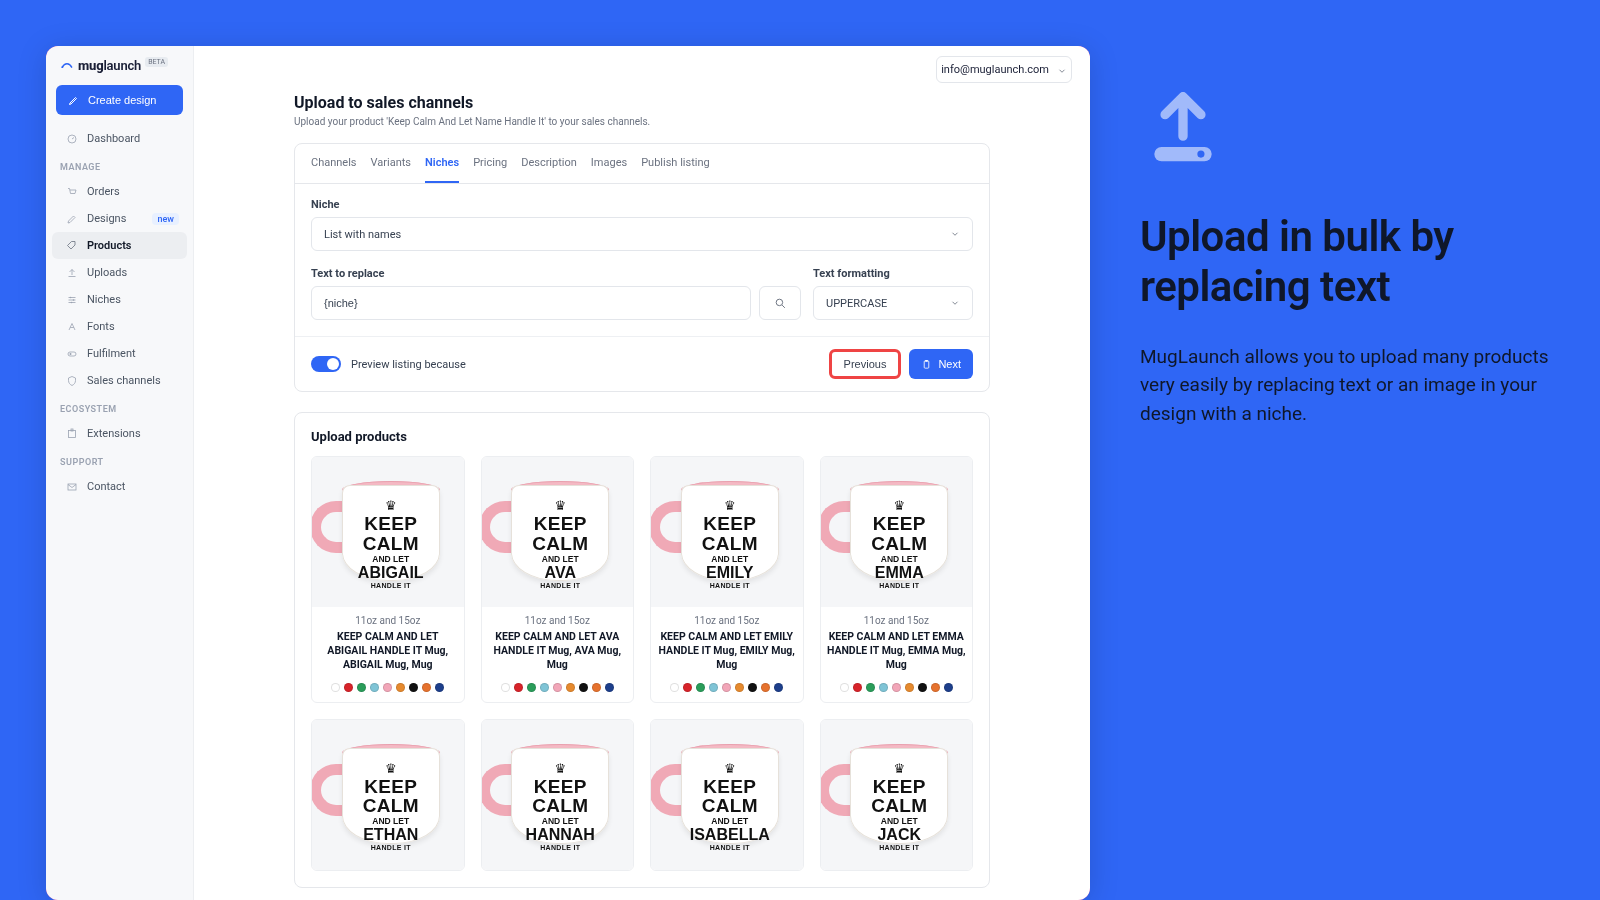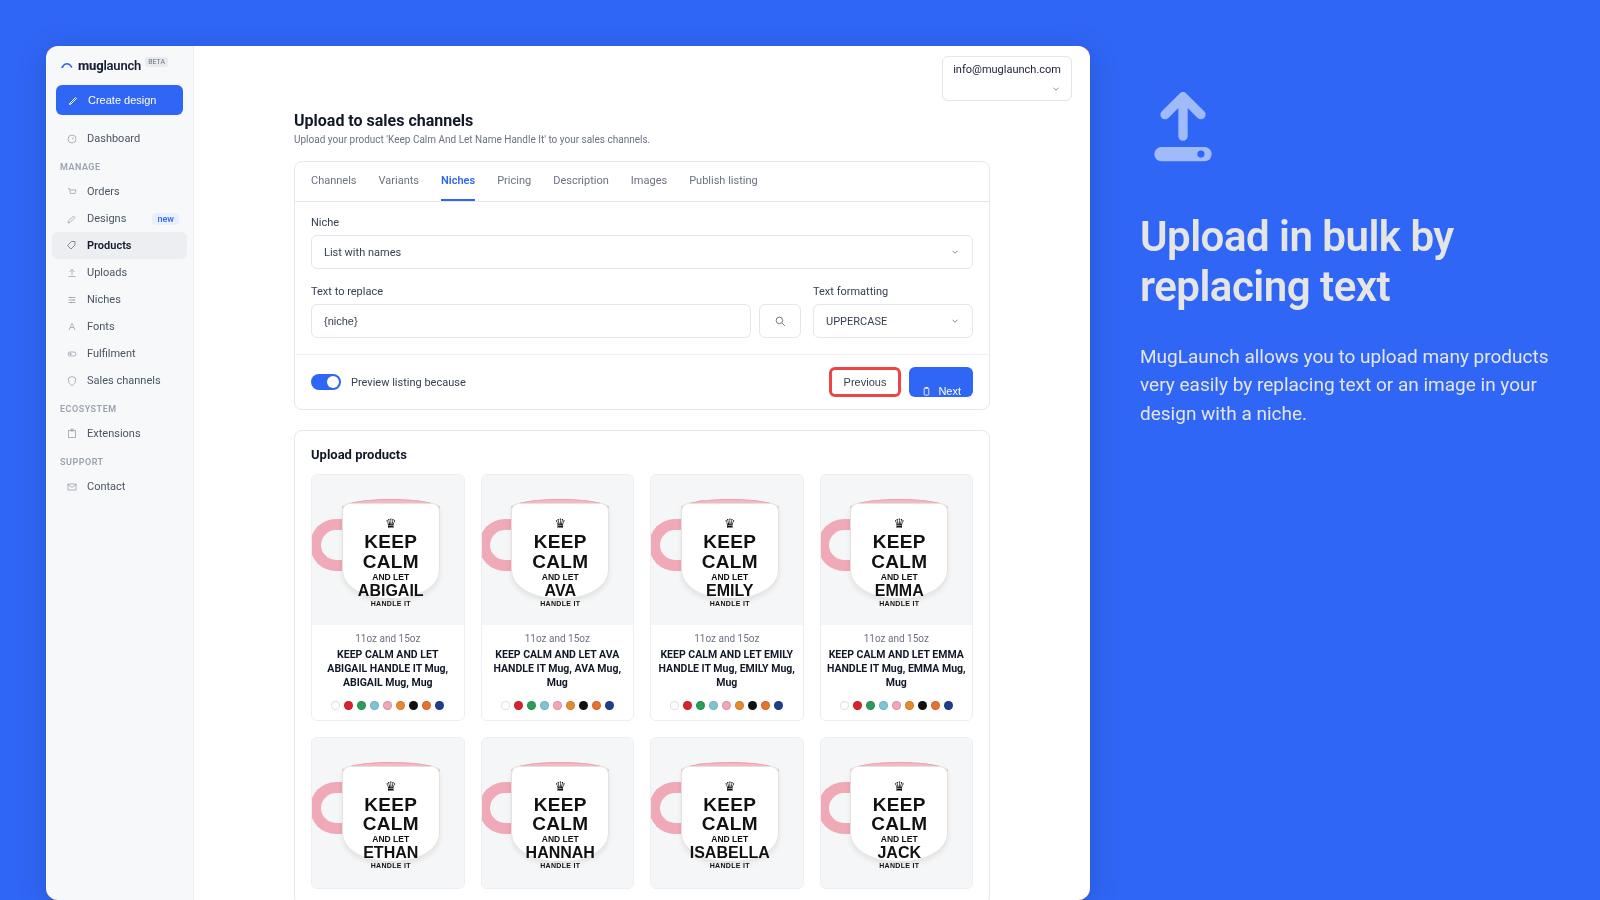--- a/index.html
+++ b/index.html
@@ -17,49 +17,49 @@
   .create-btn svg { width:12px; height:12px; }
   .nav { list-style:none; }
   .nav .heading { padding:10px 14px 6px; font-size:9px; font-weight:600; color:#9aa2b1; letter-spacing:.5px; }
   .nav li.item { display:flex; align-items:center; gap:9px; padding:7px 14px; color:#4b5563; cursor:pointer; border-radius:6px; margin:0 6px; position:relative; }
   .nav li.item.active { background:#eceef1; font-weight:600; color:#111827; }
   .nav li.item svg { width:12px; height:12px; flex:0 0 12px; }
   .nav .badge { position:absolute; right:8px; background:#e8f0ff; color:#2f66f5; border-radius:4px; font-size:9px; padding:1px 5px; font-weight:500; }
   
   .main { flex:1; overflow:auto; background:#fff; }
   .topbar { display:flex; justify-content:flex-end; padding:10px 18px; }
-  .user-pill { border:1px solid #e3e6eb; border-radius:6px; padding:6px 10px; font-size:11px; color:#1a1f36; display:flex; align-items:flex-end; gap:8px; cursor:pointer;flex-direction:column; }
+  .user-pill { border:1px solid #e3e6eb; border-radius:6px; padding:6px 4px; font-size:11px; color:#1a1f36; display:flex; align-items:flex-end; gap:8px; cursor:pointer; }
   .user-pill svg { width:10px; height:10px; }
   .content { padding:0 100px 40px; }
   .page-title { font-size:16px; font-weight:700; color:#111827; margin-bottom:4px; }
   .page-sub { font-size:10px; color:#6b7280; margin-bottom:16px; }
   .panel { border:1px solid #e5e7eb; border-radius:8px; background:#fff; margin-bottom:20px; }
-  .tabs { display:flex; gap:22px; padding:0 16px; border-bottom:1px solid #e5e7eb; }
+  .tabs { display:flex; gap:14px; padding:0 16px; border-bottom:1px solid #e5e7eb; }
   .tab { font-size:11px; color:#6b7280; padding:12px 0; cursor:pointer; border-bottom:2px solid transparent; }
   .tab.active { color:#2f66f5; font-weight:600; border-bottom-color:#2f66f5; }
   .panel-body { padding:14px 16px 16px; }
-  .field-label { font-size:11px; color:#374151; font-weight:400; margin-bottom:6px; }
+  .field-label { font-size:11px; color:#374151; font-weight:700; margin-bottom:6px; }
   .select, .input { border:1px solid #e3e6eb; border-radius:6px; height:34px; display:flex; align-items:center; padding:0 12px; font-size:11px; color:#374151; background:#fff; }
   .select { justify-content:space-between; cursor:pointer; }
   .select svg { width:10px; height:10px; }
   .hint { font-size:9.5px; color:#9aa2b1; margin-top:6px; }
   .row2 { display:flex; gap:12px; margin-top:16px; }
   .col-grow { flex:1; }
   .col-fmt { width:160px; }
   .search-btn { width:42px; height:34px; border:1px solid #e3e6eb; border-radius:6px; display:flex; align-items:center; justify-content:center; background:#fff; cursor:pointer; }
   .search-btn svg { width:13px; height:13px; }
   .input input { border:none; outline:none; font-size:11px; width:100%; color:#374151; }
   .footer-row { display:flex; align-items:center; justify-content:space-between; padding:12px 16px; border-top:1px solid #eef0f3; }
   .toggle-wrap { display:flex; align-items:center; gap:10px; font-size:11px; color:#374151; }
   .toggle { width:30px; height:16px; background:#2f66f5; border-radius:10px; position:relative; cursor:pointer; }
   .toggle::after { content:""; position:absolute; width:12px; height:12px; background:#fff; border-radius:50%; top:2px; right:2px; }
   .btns { display:flex; gap:8px; }
   .btn { height:30px; border-radius:6px; font-size:11px; padding:0 12px; display:flex; align-items:center; gap:6px; cursor:pointer; }
   .btn-outline { border:3px solid #ef4444; background:#fff; color:#374151;margin-left:11px; }
-  .btn-primary { border:none; background:#2f66f5; color:#fff; font-weight:500;align-items:flex-end; }
+  .btn-primary { border:none; background:#2f66f5; color:#fff; font-weight:500; }
   .btn-primary svg { width:11px; height:11px; }
   .section-title { font-size:13px; font-weight:700; color:#111827; padding:16px 16px 12px; }
   .grid { display:grid; grid-template-columns:repeat(4,1fr); gap:16px; padding:0 16px 16px; }
   .card { border:1px solid #eceef1; border-radius:6px; overflow:hidden; background:#fff; }
   .card-img { background:#f5f6f8; height:150px; display:flex; align-items:center; justify-content:center; }
   .mug { position:relative; width:120px; height:110px; }
   .mug .handle { position:absolute; left:-18px; top:24px; width:38px; height:52px; border:11px solid #f0a9b6; border-right:none; border-radius:30px 0 0 30px; }
   .mug .body { position:absolute; left:14px; top:8px; width:98px; height:96px; background:#fff; border-radius:8px 8px 46px 46px / 8px 8px 28px 28px; box-shadow:inset 0 0 0 1px #e6e1da, 0 3px 5px rgba(0,0,0,.08); overflow:hidden; }
   .mug .rim { position:absolute; left:14px; top:4px; width:98px; height:18px; border-radius:50%; background:#f4b9c4; box-shadow:inset 0 0 0 1px #e8a0ae; }
   .mug .text { position:absolute; left:14px; top:22px; width:98px; text-align:center; font-family:Arial, sans-serif; color:#111; }
@@ -67,21 +67,21 @@
   .mug .kc { font-weight:900; font-size:19px; line-height:1.05; letter-spacing:.3px; }
   .mug .al { font-weight:900; font-size:8.5px; line-height:1.3; }
   .mug .name { font-weight:900; font-size:16px; line-height:1.05; }
   .mug .hi { font-weight:900; font-size:7px; letter-spacing:.3px; }
   .card-body { padding:8px 6px 10px; text-align:center; }
   .variant { font-size:10px; color:#6b7280; margin-bottom:4px; }
   .ptitle { font-size:10.5px; font-weight:700; color:#111827; line-height:1.35; }
   .swatches { display:flex; justify-content:center; gap:4px; margin-top:10px; }
   .sw { width:9px; height:9px; border-radius:50%; border:1px solid rgba(0,0,0,.12); }
   
-  .marketing { position:absolute; left:1140px; top:86px; width:420px; color:#e5e5e5; }
+  .marketing { position:absolute; left:1140px; top:86px; width:420px; color:#0f172a; }
   .m-icon { margin-bottom:36px; }
   .m-icon svg { width:86px; height:86px; opacity:.55; }
   .m-title { font-size:42px; font-weight:600; line-height:1.2; letter-spacing:-.5px; margin-bottom:30px; }
   .m-body { font-size:19px; line-height:1.5; font-weight:400; }
 </style>
 </head>
 <body>
 
 <div class="stage">
   <div class="app">

